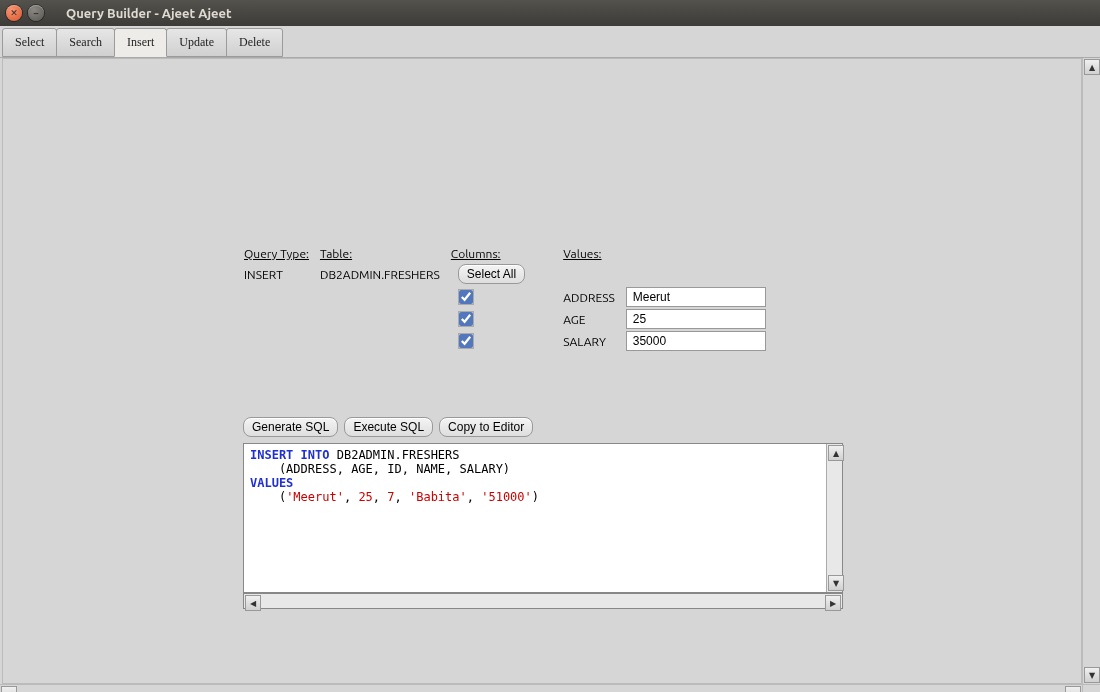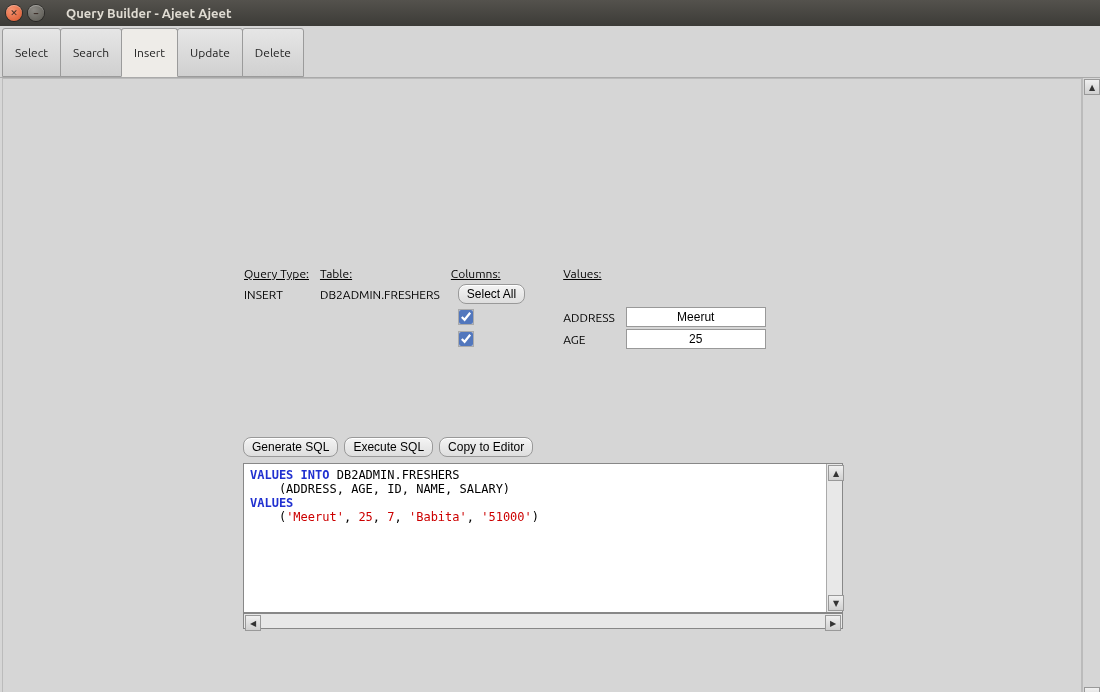--- a/index.html
+++ b/index.html
@@ -44,30 +44,31 @@
 
   
   .tabstrip {
     background: #d6d6d6;
     border-bottom: 1px solid #aaa;
     padding: 2px 2px 0 2px;
     display: flex;
     gap: 0;
   }
   .tab {
-    padding: 17px 12px;
+    padding: 6px 12px;
     border: 1px solid #9b9b9b;
     background: linear-gradient(to bottom,#e6e6e6,#d0d0d0);
     margin-right: -1px;
     font-size: 12px;
     color: #222;
     position: relative;
     border-top-left-radius: 3px;
     border-top-right-radius: 3px;
     cursor: pointer;
+    font-family: Liberation Serif, serif;
   }
   .tab.active {
     background: #eeece8;
     border-bottom-color: #eeece8;
     z-index: 2;
   }
 
   
   .client {
     position: relative;
@@ -146,21 +147,20 @@
     cursor: pointer;
     box-shadow: 0 1px 0 #fff inset;
   }
   input.txt {
     width: 140px;
     height: 20px;
     border: 1px solid #999;
     background: #fff;
     font-size: 12px;
     padding: 1px 6px;
-    text-align: center;
   }
   input[type=checkbox] { width:14px; height:14px; accent-color:#5277bd; }
 
   
   .chkcell { text-align:left; padding:2px 8px; }
   .chkwrap {
     border:1px solid #aaa;
     background:#cfcfcf;
     display:inline-flex;
     align-items:center;
@@ -271,32 +271,41 @@
         </tr>
         <tr>
           <td></td>
               <td></td>
           <td class="chkcell"><span class="chkwrap">
                   <input type="checkbox" checked="" style="">
                 </span></td>
           <td class="vlabel">AGE</td>
           <td><input class="txt" value="25" style=""></td>
         </tr>
+        <tr>
+          <td></td>
+              <td></td>
+          <td class="chkcell"><span class="chkwrap">
+                  <input type="checkbox" checked="" style="">
+                </span></td>
+          <td class="vlabel">SALARY</td>
+          <td><input class="txt" value="35000" style=""></td>
+        </tr>
       </tbody>
         </table>
     </div>
 
     <div class="actions">
       <button class="btn">Generate SQL</button>
       <button class="btn">Execute SQL</button>
       <button class="btn">Copy to Editor</button>
     </div>
 
     <div class="sqlbox">
-      <div class="code"><span class="kw">VALUES INTO</span> <span>DB2ADMIN.FRESHERS</span>
+      <div class="code"><span class="kw">INSERT INTO</span> <span>DB2ADMIN.FRESHERS</span>
 <span>    (ADDRESS, AGE, ID, NAME, SALARY)</span>
 <span class="kw">VALUES</span>
 <span>    (</span><span class="str">'Meerut'</span>, <span class="num">25</span>, <span class="num">7</span>, <span class="str">'Babita'</span>, <span class="str">'51000'</span><span>)</span></div>
       <div class="vscroll">
         <div class="scroll-btn">▲</div>
         <div class="scroll-btn">▼</div>
       </div>
     </div>
     <div class="sqlhscroll">
       <div class="scroll-btn">◀</div>

